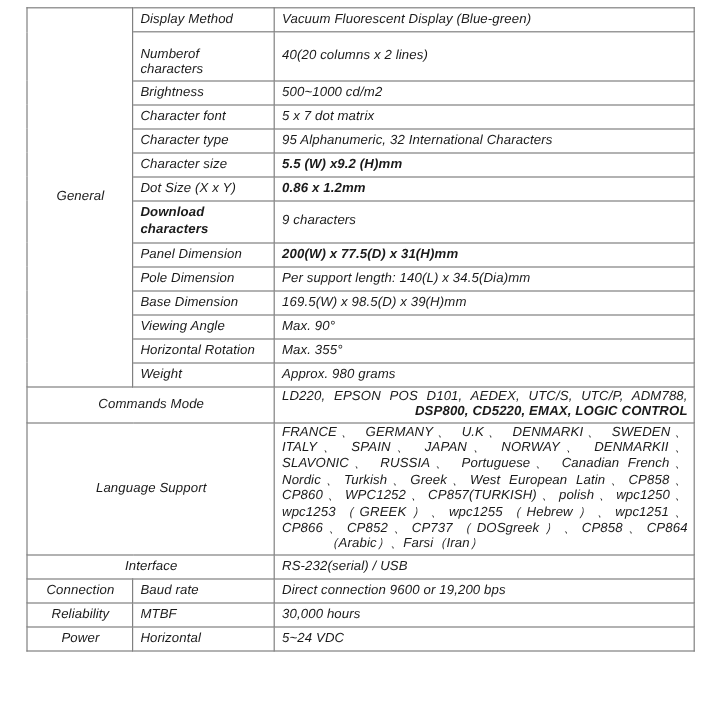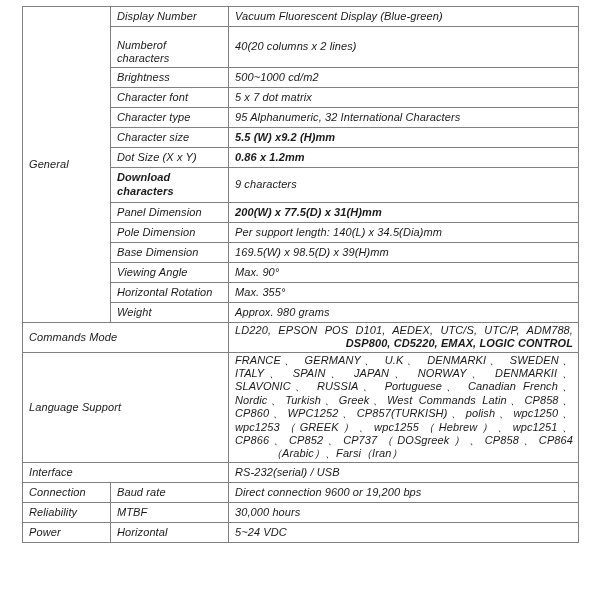--- a/index.html
+++ b/index.html
@@ -38,21 +38,21 @@
     line-height: 1.22;
     color: #1a1a1a;
     letter-spacing: 0.1px;
   }
   
   col.c1 { width: 88px; }
   col.c2 { width: 118px; }
   col.c3 { width: 350px; }
 
   td.lbl-cat {
-    text-align: left;
+    text-align: center;
     padding-left: 8px;
   }
   td.lbl {
     text-align: left;
   }
   td.val {
     text-align: left;
   }
   td.red {
     color: #ee1111;
@@ -127,21 +127,21 @@
   <table class="spec">
     <colgroup>
       <col class="c1">
       <col class="c2">
       <col class="c3">
     </colgroup>
     <tbody>
 
       <tr>
         <td class="lbl-cat" rowspan="14">General</td>
-        <td class="lbl row-std">Display Number</td>
+        <td class="lbl row-std">Display Method</td>
         <td class="val row-std">Vacuum Fluorescent Display (Blue-green)</td>
       </tr>
 
       <tr>
         <td class="lbl justify-cell tall">
           <span class="jline"><span>Number</span><span>of</span></span>
           <span class="jline2">characters</span>
         </td>
         <td class="val tall">40(20 columns x 2 lines)</td>
       </tr>
@@ -216,21 +216,21 @@
           <span class="cline-last">DSP800, CD5220, EMAX, LOGIC CONTROL</span>
         </td>
       </tr>
 
       <tr>
         <td class="lbl-cat" colspan="2">Language Support</td>
         <td class="val lang">
           <span class="lline">FRANCE、 GERMANY、 U.K、 DENMARKI、 SWEDEN、</span>
           <span class="lline">ITALY、 SPAIN、 JAPAN、 NORWAY、 DENMARKII、</span>
           <span class="lline">SLAVONIC、 RUSSIA、 Portuguese、 Canadian French、</span>
-          <span class="lline">Nordic、Turkish、Greek、West Commands Latin、CP858、</span>
+          <span class="lline">Nordic、Turkish、Greek、West European Latin、CP858、</span>
           <span class="lline">CP860、WPC1252、CP857(TURKISH)、polish、wpc1250、</span>
           <span class="lline">wpc1253（GREEK）、wpc1255（Hebrew）、wpc1251、</span>
           <span class="lline">CP866、CP852、CP737（DOSgreek）、CP858、CP864</span>
           <span class="lline-last">（Arabic）、Farsi（Iran）</span>
         </td>
       </tr>
 
       <tr>
         <td class="lbl-cat row-std" colspan="2">Interface</td>
         <td class="val row-std">RS-232(serial) / USB</td>

